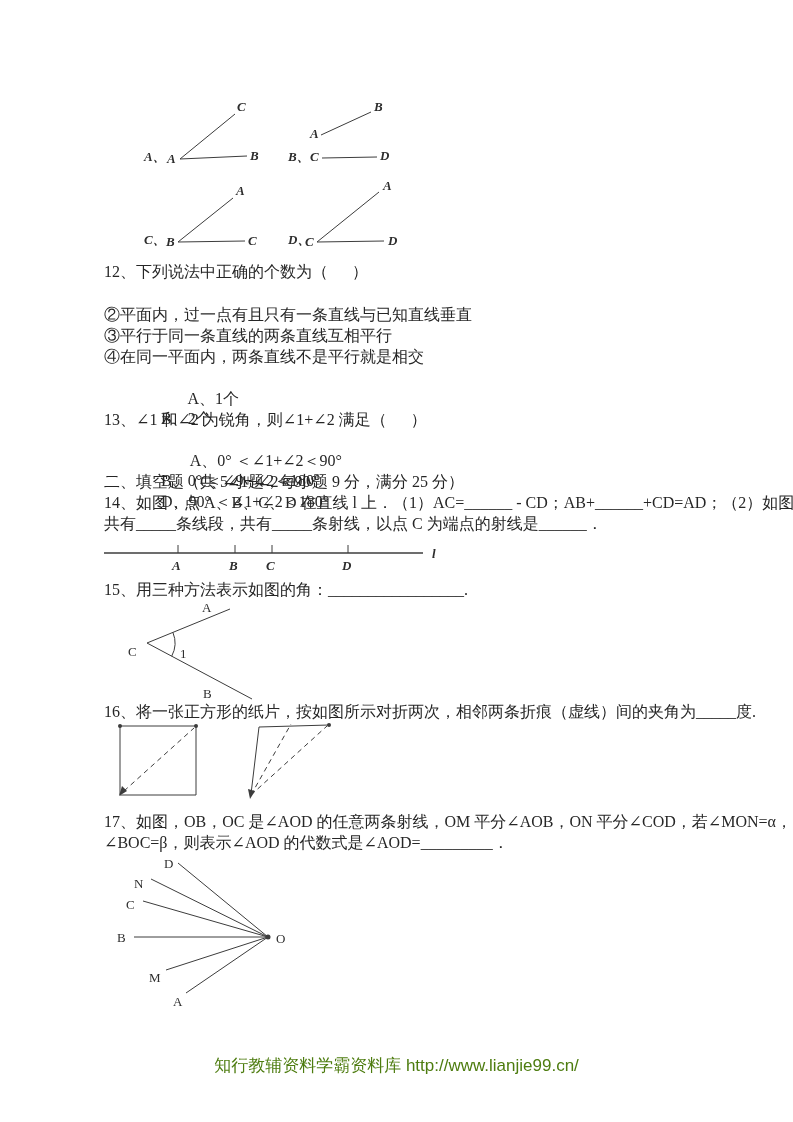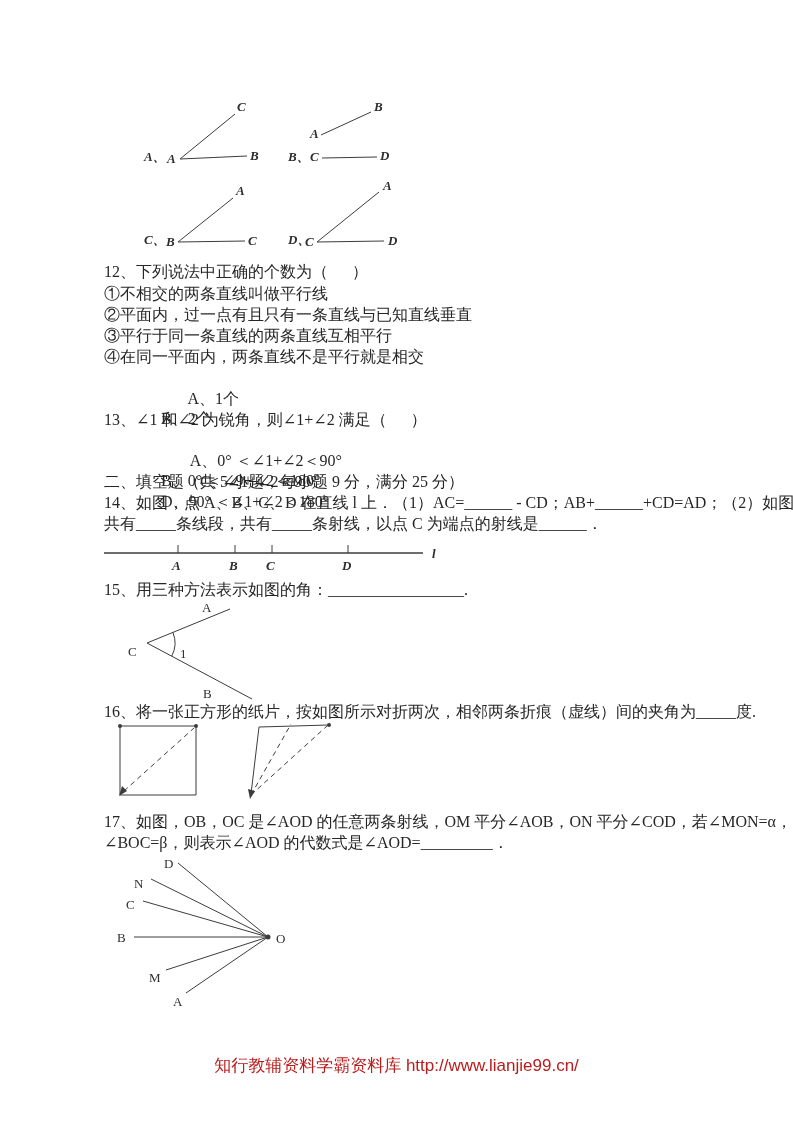--- a/index.html
+++ b/index.html
@@ -10,21 +10,21 @@
   .w78{width:78px;}
   .w181{width:181px;}
   .w156{width:156px;}
   .fig{position:absolute;}
   svg text{font-family:"Liberation Serif","DejaVu Serif",serif;font-size:13px;fill:#2e2e2e;}
   svg text.it{font-style:italic;font-weight:600;}
   svg line, svg path, svg polyline{stroke:#3c3c3c;stroke-width:1;fill:none;}
   .dash{stroke-dasharray:5 4;}
   .footer{position:absolute;top:1054px;left:0;width:100%;text-align:center;
           font-family:"Liberation Sans","DejaVu Sans",sans-serif;
-          font-size:17px;color:#b91c1c;}
+          font-size:17px;color:#4d7c0f;}
 </style>
 </head>
 <body>
 
 <div class="page">
 
   <svg class="fig" style="left:100px;top:95px;" width="350" height="170" viewBox="0 0 350 170">
 
     <text class="it" x="44" y="66">A、</text>
     <text class="it" x="67" y="68">A</text>
@@ -50,21 +50,20 @@
 
     <text class="it" x="188" y="149">D、</text>
     <text class="it" x="205" y="151">C</text>
     <line x1="217" y1="147" x2="284" y2="146"></line>
     <line x1="217" y1="147" x2="279" y2="97"></line>
     <text class="it" x="288" y="150">D</text>
     <text class="it" x="283" y="95">A</text>
   </svg>
 
   <div class="line" style="top:262px;">12、下列说法中正确的个数为（      ）</div>
-  <div class="line" style="top:284px;">①不相交的两条直线叫做平行线</div>
   <div class="line" style="top:305px;">②平面内，过一点有且只有一条直线与已知直线垂直</div>
   <div class="line" style="top:326px;">③平行于同一条直线的两条直线互相平行</div>
   <div class="line" style="top:347px;">④在同一平面内，两条直线不是平行就是相交</div>
   <div class="line choices" style="top:369px;left:145px;">
     <span class="w78">A、1个</span>
     <span>B、2个</span>
   </div>
 
   <div class="line" style="top:410px;">13、∠1 和∠2 为锐角，则∠1+∠2 满足（      ）</div>
   <div class="line choices" style="top:431px;left:145px;">

